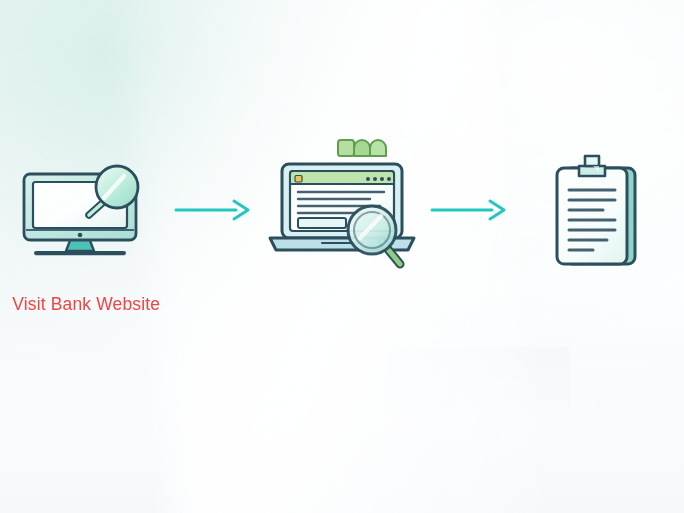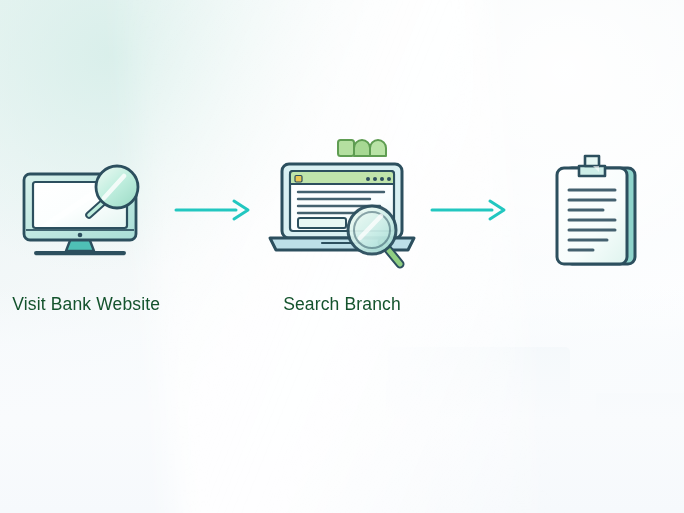--- a/index.html
+++ b/index.html
@@ -134,21 +134,21 @@
   .step-art {
     height: 120px;
     display: flex;
     align-items: flex-end;
     justify-content: center;
   }
   .step-label {
     margin-top: 24px;
     font-size: 17.5px;
     letter-spacing: .15px;
-    color: #14532d;
+    color: #ef4444;
     white-space: nowrap;
   }
   .connector {
     width: 88px;
     height: 120px;
     display: flex;
     align-items: center;
     justify-content: center;
   }
 </style>
@@ -267,21 +267,20 @@
           <path d="M8 100 H152 L146 112 H14 Z" fill="#bcdfe8" stroke="#2c4f5e" stroke-width="3" stroke-linejoin="round"></path>
           <path d="M60 105 H100" stroke="#2c4f5e" stroke-width="2.2" stroke-linecap="round"></path>
 
           <path d="M120 104 L138 126" stroke="#2c4f5e" stroke-width="9" stroke-linecap="round"></path>
           <path d="M120 104 L138 126" stroke="#8fce82" stroke-width="5" stroke-linecap="round"></path>
           <circle cx="110" cy="92" r="24" fill="url(#lens2)" stroke="#2c4f5e" stroke-width="3" opacity="0.95"></circle>
           <circle cx="110" cy="92" r="18" fill="none" stroke="#2c4f5e" stroke-width="2" opacity="0.5"></circle>
           <path d="M98 100 L119 78" stroke="#ffffff" stroke-width="4.5" stroke-linecap="round" opacity="0.75"></path>
         </svg>
       </div>
-      <div class="step-label">Search Branch</div>
     </div>
 
     <div class="connector">
       <svg width="80" height="26" viewBox="0 0 80 26">
         <path d="M2 13 H62" stroke="#22c7c0" stroke-width="3" stroke-linecap="round"></path>
         <path d="M60 4 L74 13 L60 22" fill="none" stroke="#22c7c0" stroke-width="3" stroke-linecap="round" stroke-linejoin="round"></path>
       </svg>
     </div>
 
     <div class="step">

